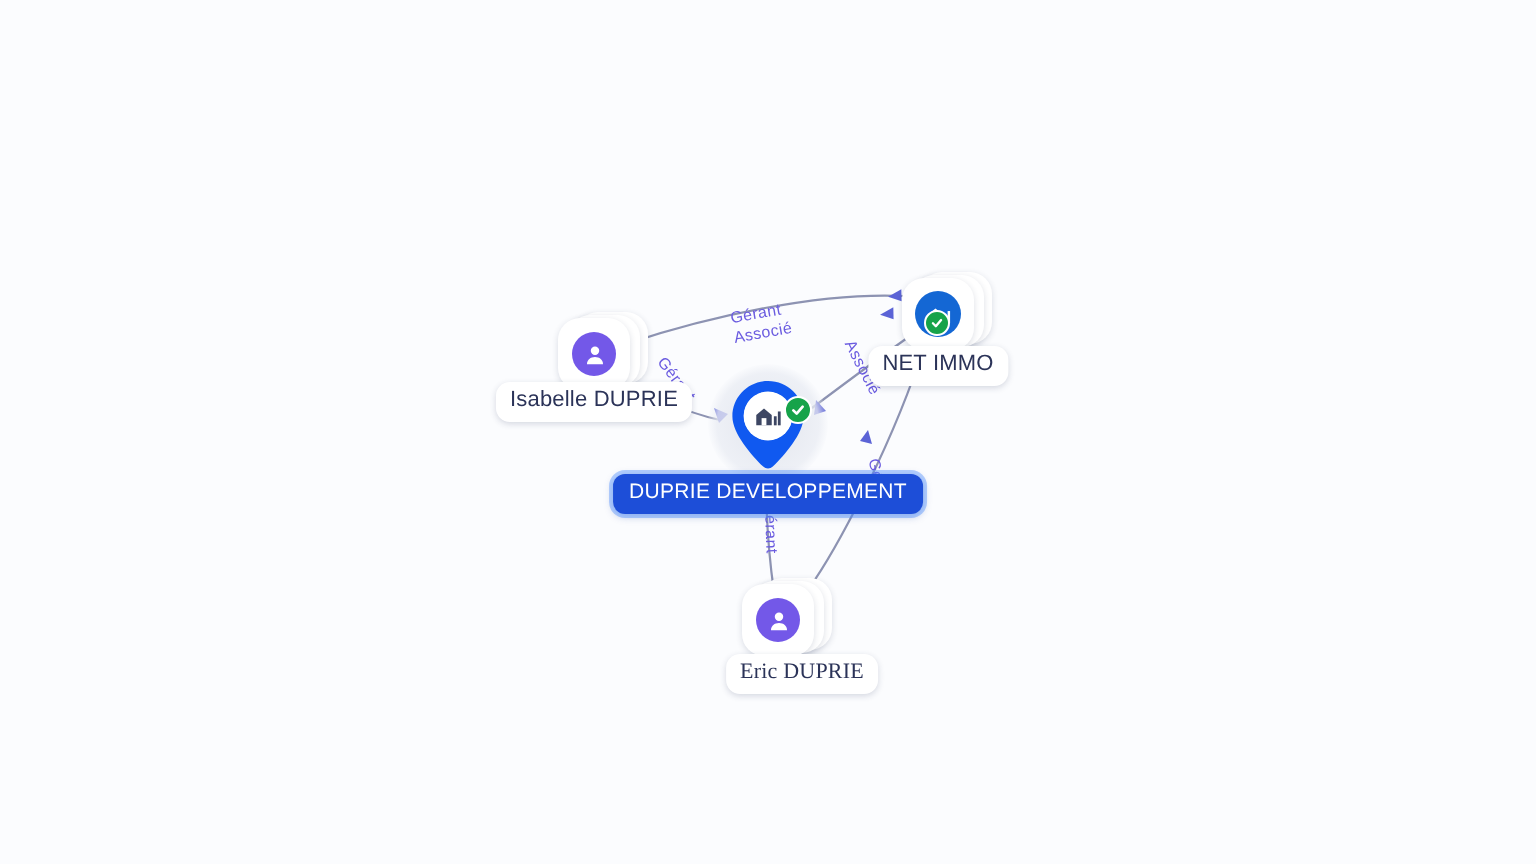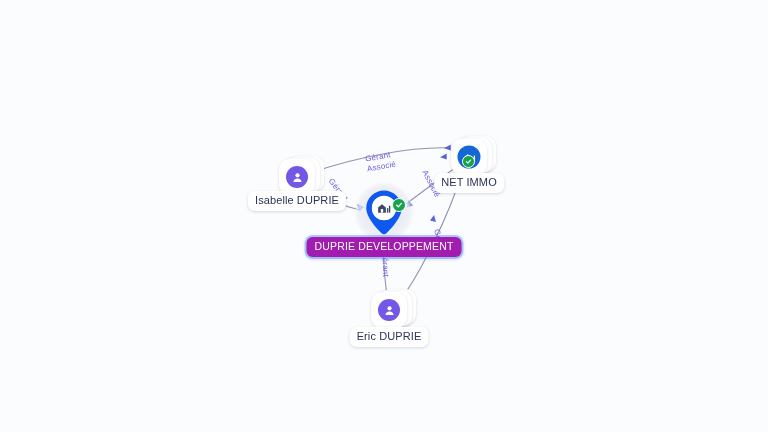--- a/index.html
+++ b/index.html
@@ -87,21 +87,21 @@
     color: #2b3358;
     font-size: 11px;
     line-height: 1;
     padding: 4px 7px 5px 7px;
     border-radius: 7px;
     white-space: nowrap;
     box-shadow: 0 1px 3px rgba(40,50,90,0.18);
     letter-spacing: 0.1px;
   }
   .node-label.primary {
-    background: #a21caf;
+    background: #1d4ed8;
     color: #ffffff;
     font-size: 10.5px;
     padding: 4px 8px 5px 8px;
     border-radius: 6px;
     box-shadow: 0 0 0 2px rgba(90,150,255,0.45), 0 1px 4px rgba(20,60,160,0.35);
     letter-spacing: 0.15px;
   }
 
   
   .pin-halo {
@@ -250,16 +250,16 @@
       <div class="card c3"></div>
       <div class="card c2"></div>
       <div class="card c1"></div>
       <div class="avatar-circle person">
         <svg width="13" height="13" viewBox="0 0 24 24" fill="#ffffff">
           <circle cx="12" cy="8" r="3.9"></circle>
           <path d="M4.6 20.5c0-4.1 3.3-6.6 7.4-6.6s7.4 2.5 7.4 6.6z"></path>
         </svg>
       </div>
     </div>
-    <div class="node-label" style="left:0px; top:17px;">Eric DUPRIE</div>
+    <div class="node-label" style="left:12px; top:17px;font-family:Liberation Serif, serif;">Eric DUPRIE</div>
   </div>
 
 </div>
 
 </body></html>

